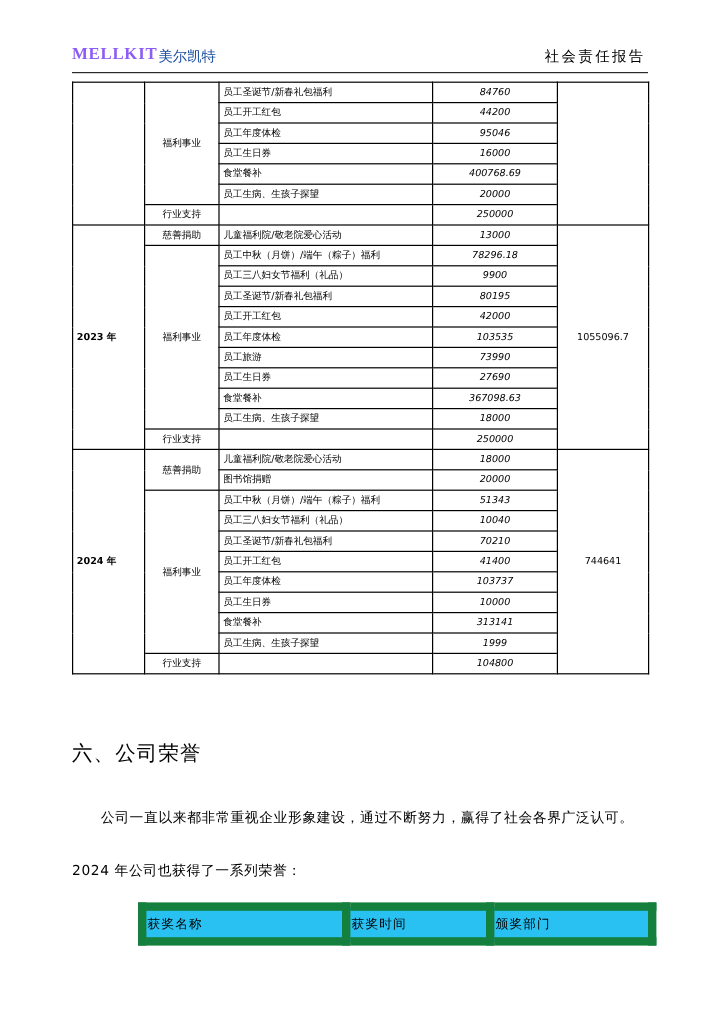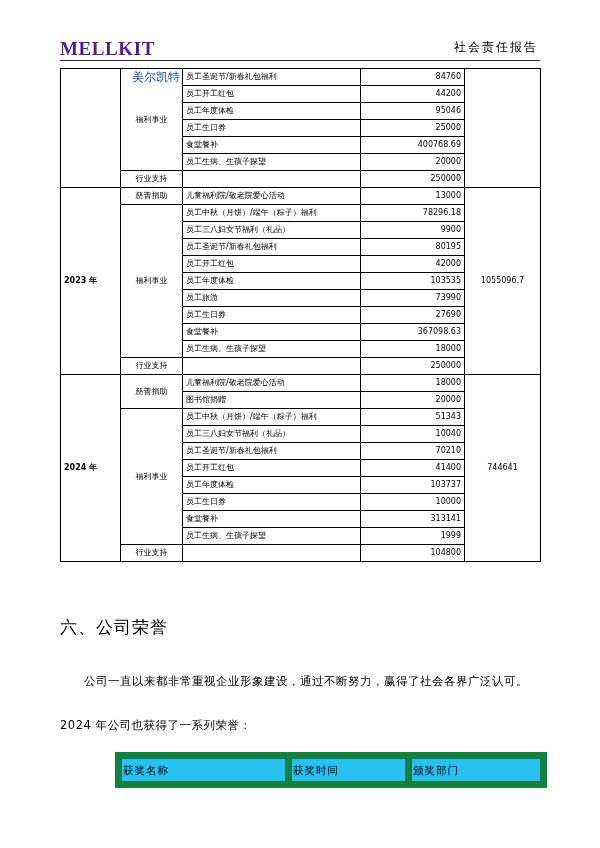--- a/index.html
+++ b/index.html
@@ -29,33 +29,32 @@
     left: 60px;
     top: 38px;
     width: 480px;
     height: 22px;
   }
   .brand-en {
     position: absolute;
     left: 0;
     top: 0;
     font-family: "Liberation Serif", serif;
-    font-size: 19px;
+    font-size: 14px;
     letter-spacing: 0.6px;
-    color: #4c1d95;
+    color: #8b5cf6;
     font-weight: 600;
   }
   .brand-cn {
     position: absolute;
     left: 72px;
     top: 1px;
     font-family: "DejaVu Sans", sans-serif;
     font-size: 12px;
     color: #1a4fa0;
-    margin-top: 30px;
   }
   .header-title {
     position: absolute;
     right: 2px;
     top: 1px;
     font-family: "DejaVu Sans", sans-serif;
     font-size: 12px;
     letter-spacing: 2px;
     color: #000;
   }
@@ -85,21 +84,21 @@
     height: 14px;
     line-height: 12px;
     vertical-align: middle;
     font-size: 8px;
     overflow: hidden;
     white-space: nowrap;
   }
   .col-year   { width: 60px; text-align: left; font-weight: bold; }
   .col-cat    { width: 62px; text-align: center; }
   .col-item   { width: 178px; text-align: left; margin-top: 35px; }
-  .col-val    { width: 104px; text-align: right; }
+  .col-val    { width: 104px; text-align: center; font-style: italic; }
   .col-total  { width: 76px; text-align: center; }
 
   
   .section-heading {
     position: absolute;
     left: 60px;
     top: 616px;
     font-family: "DejaVu Sans", sans-serif;
     font-size: 17px;
     font-weight: normal;
@@ -190,21 +189,21 @@
       <tr>
         <td class="col-item">员工开工红包</td>
         <td class="col-val">44200</td>
       </tr>
       <tr>
         <td class="col-item">员工年度体检</td>
         <td class="col-val">95046</td>
       </tr>
       <tr>
         <td class="col-item">员工生日券</td>
-        <td class="col-val">25000</td>
+        <td class="col-val">16000</td>
       </tr>
       <tr>
         <td class="col-item">食堂餐补</td>
         <td class="col-val">400768.69</td>
       </tr>
       <tr>
         <td class="col-item">员工生病、生孩子探望</td>
         <td class="col-val">20000</td>
       </tr>
       <tr>

